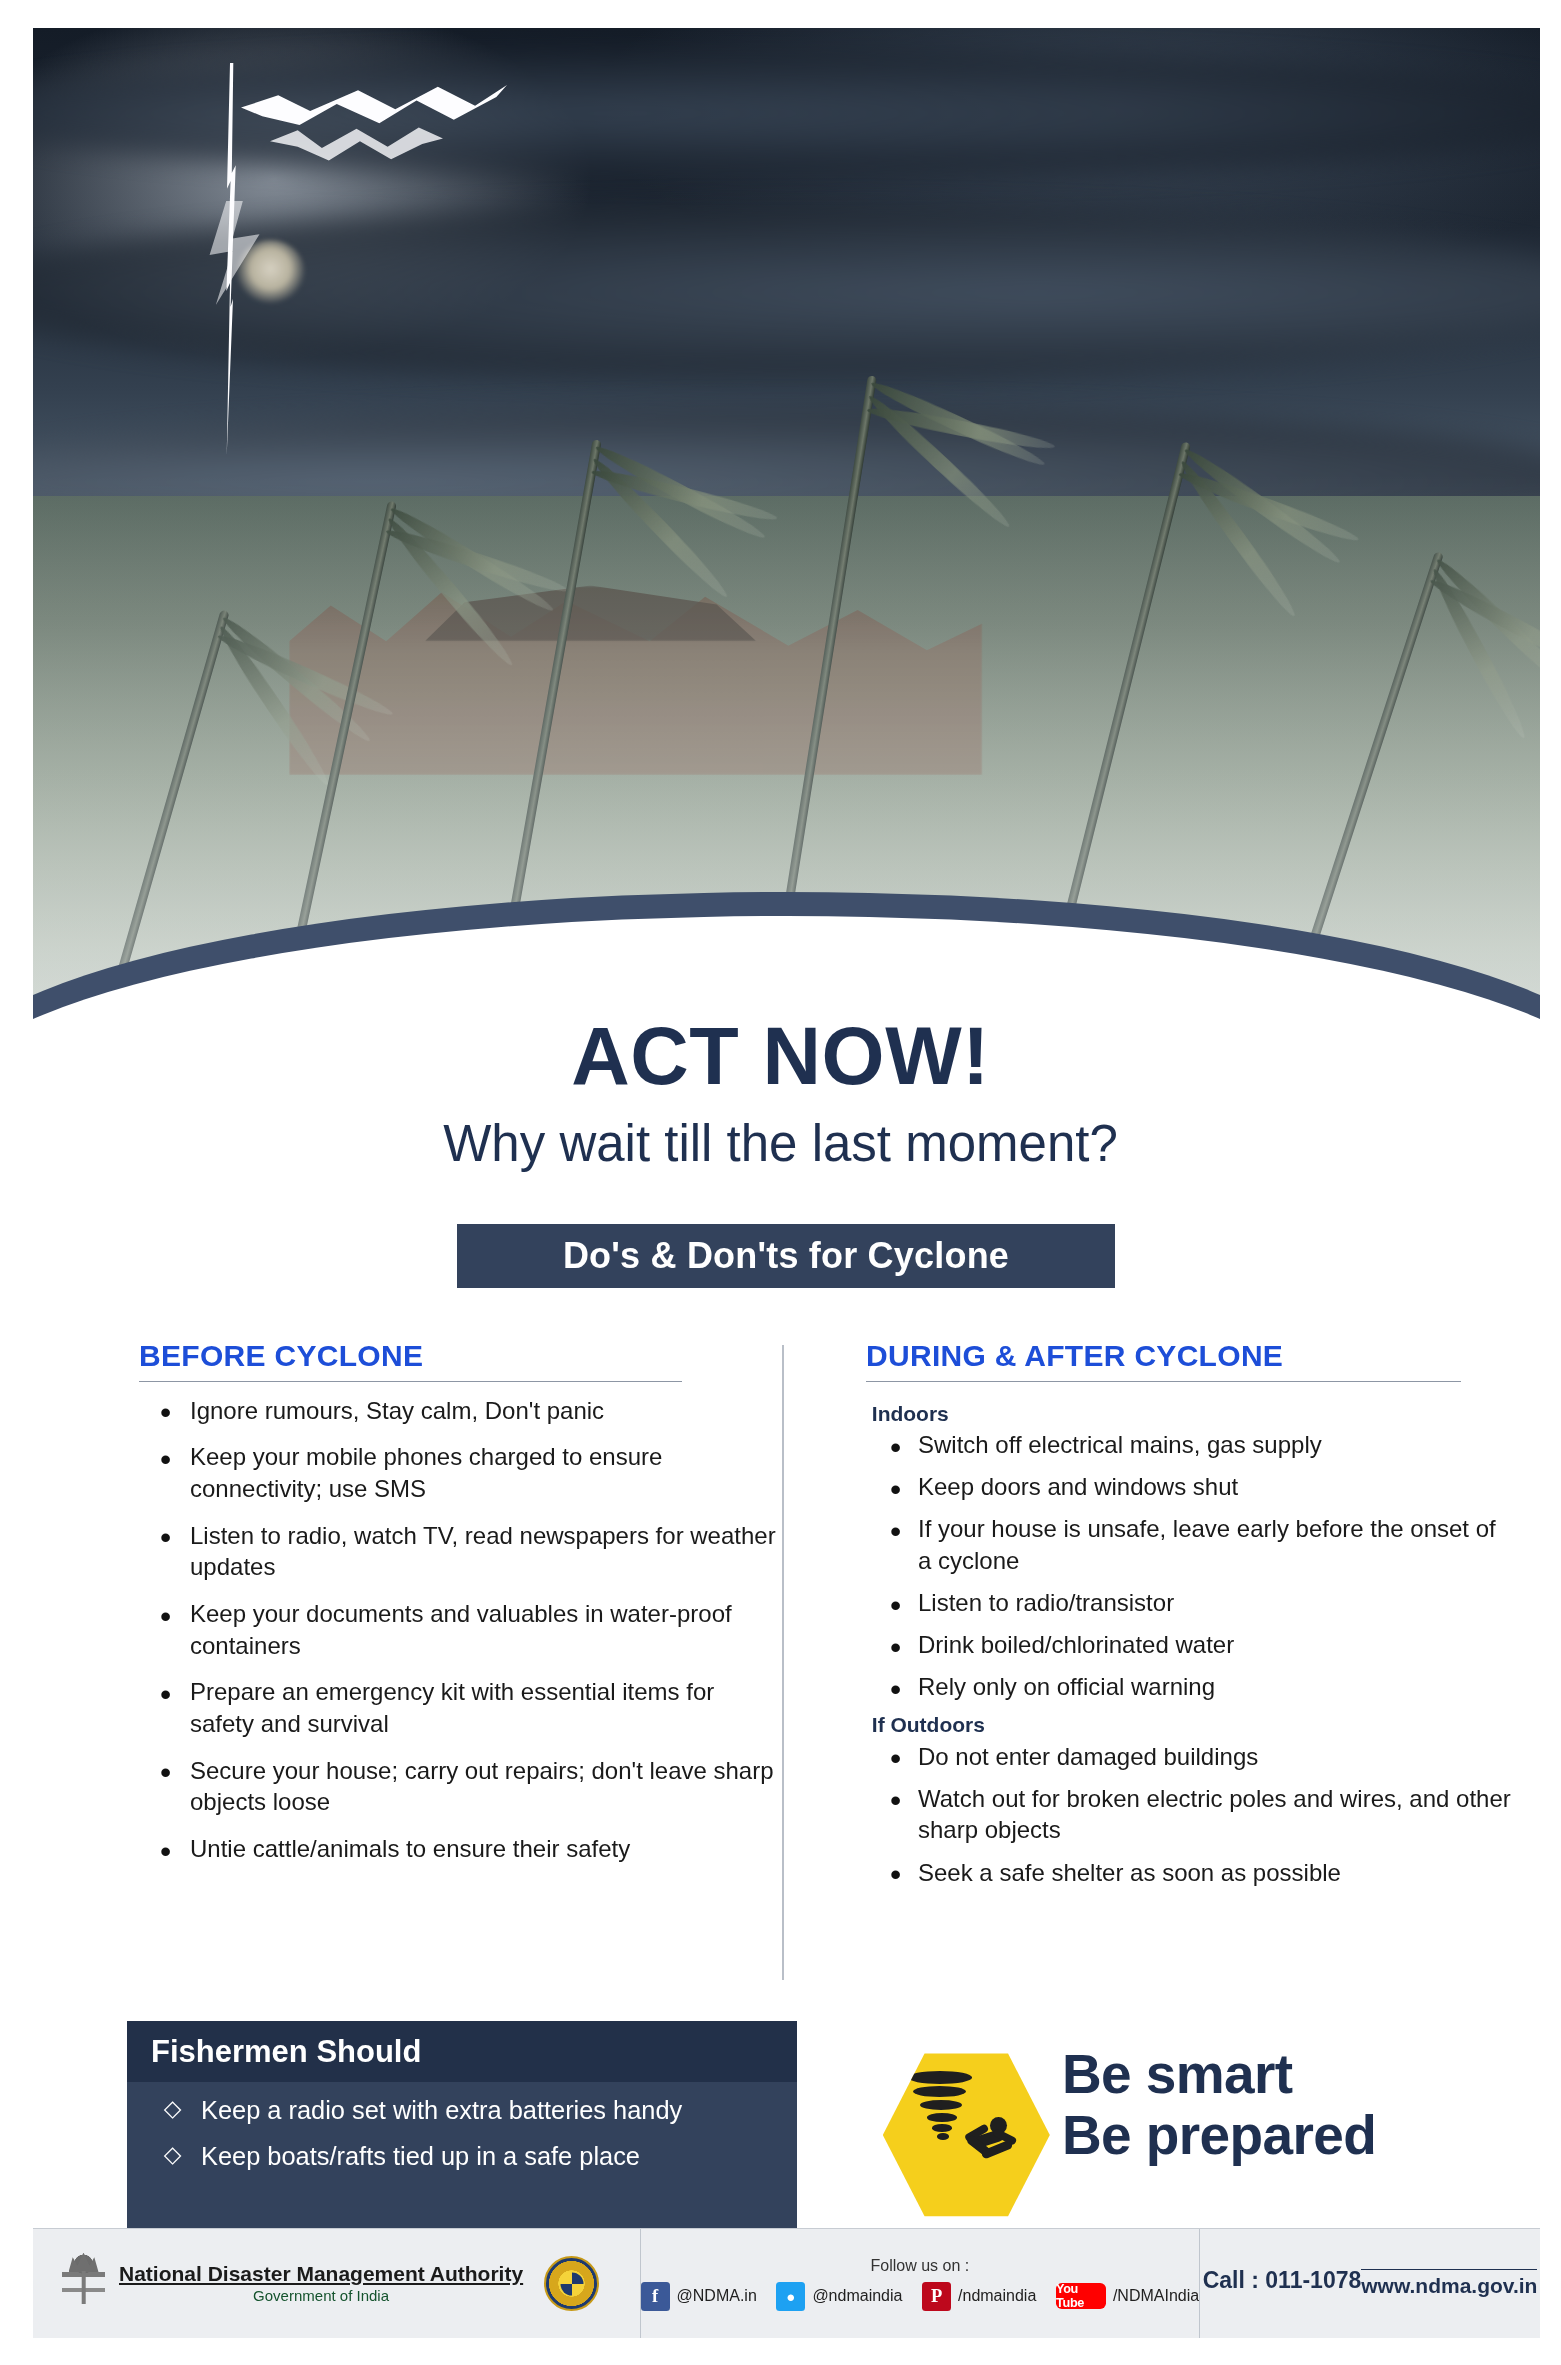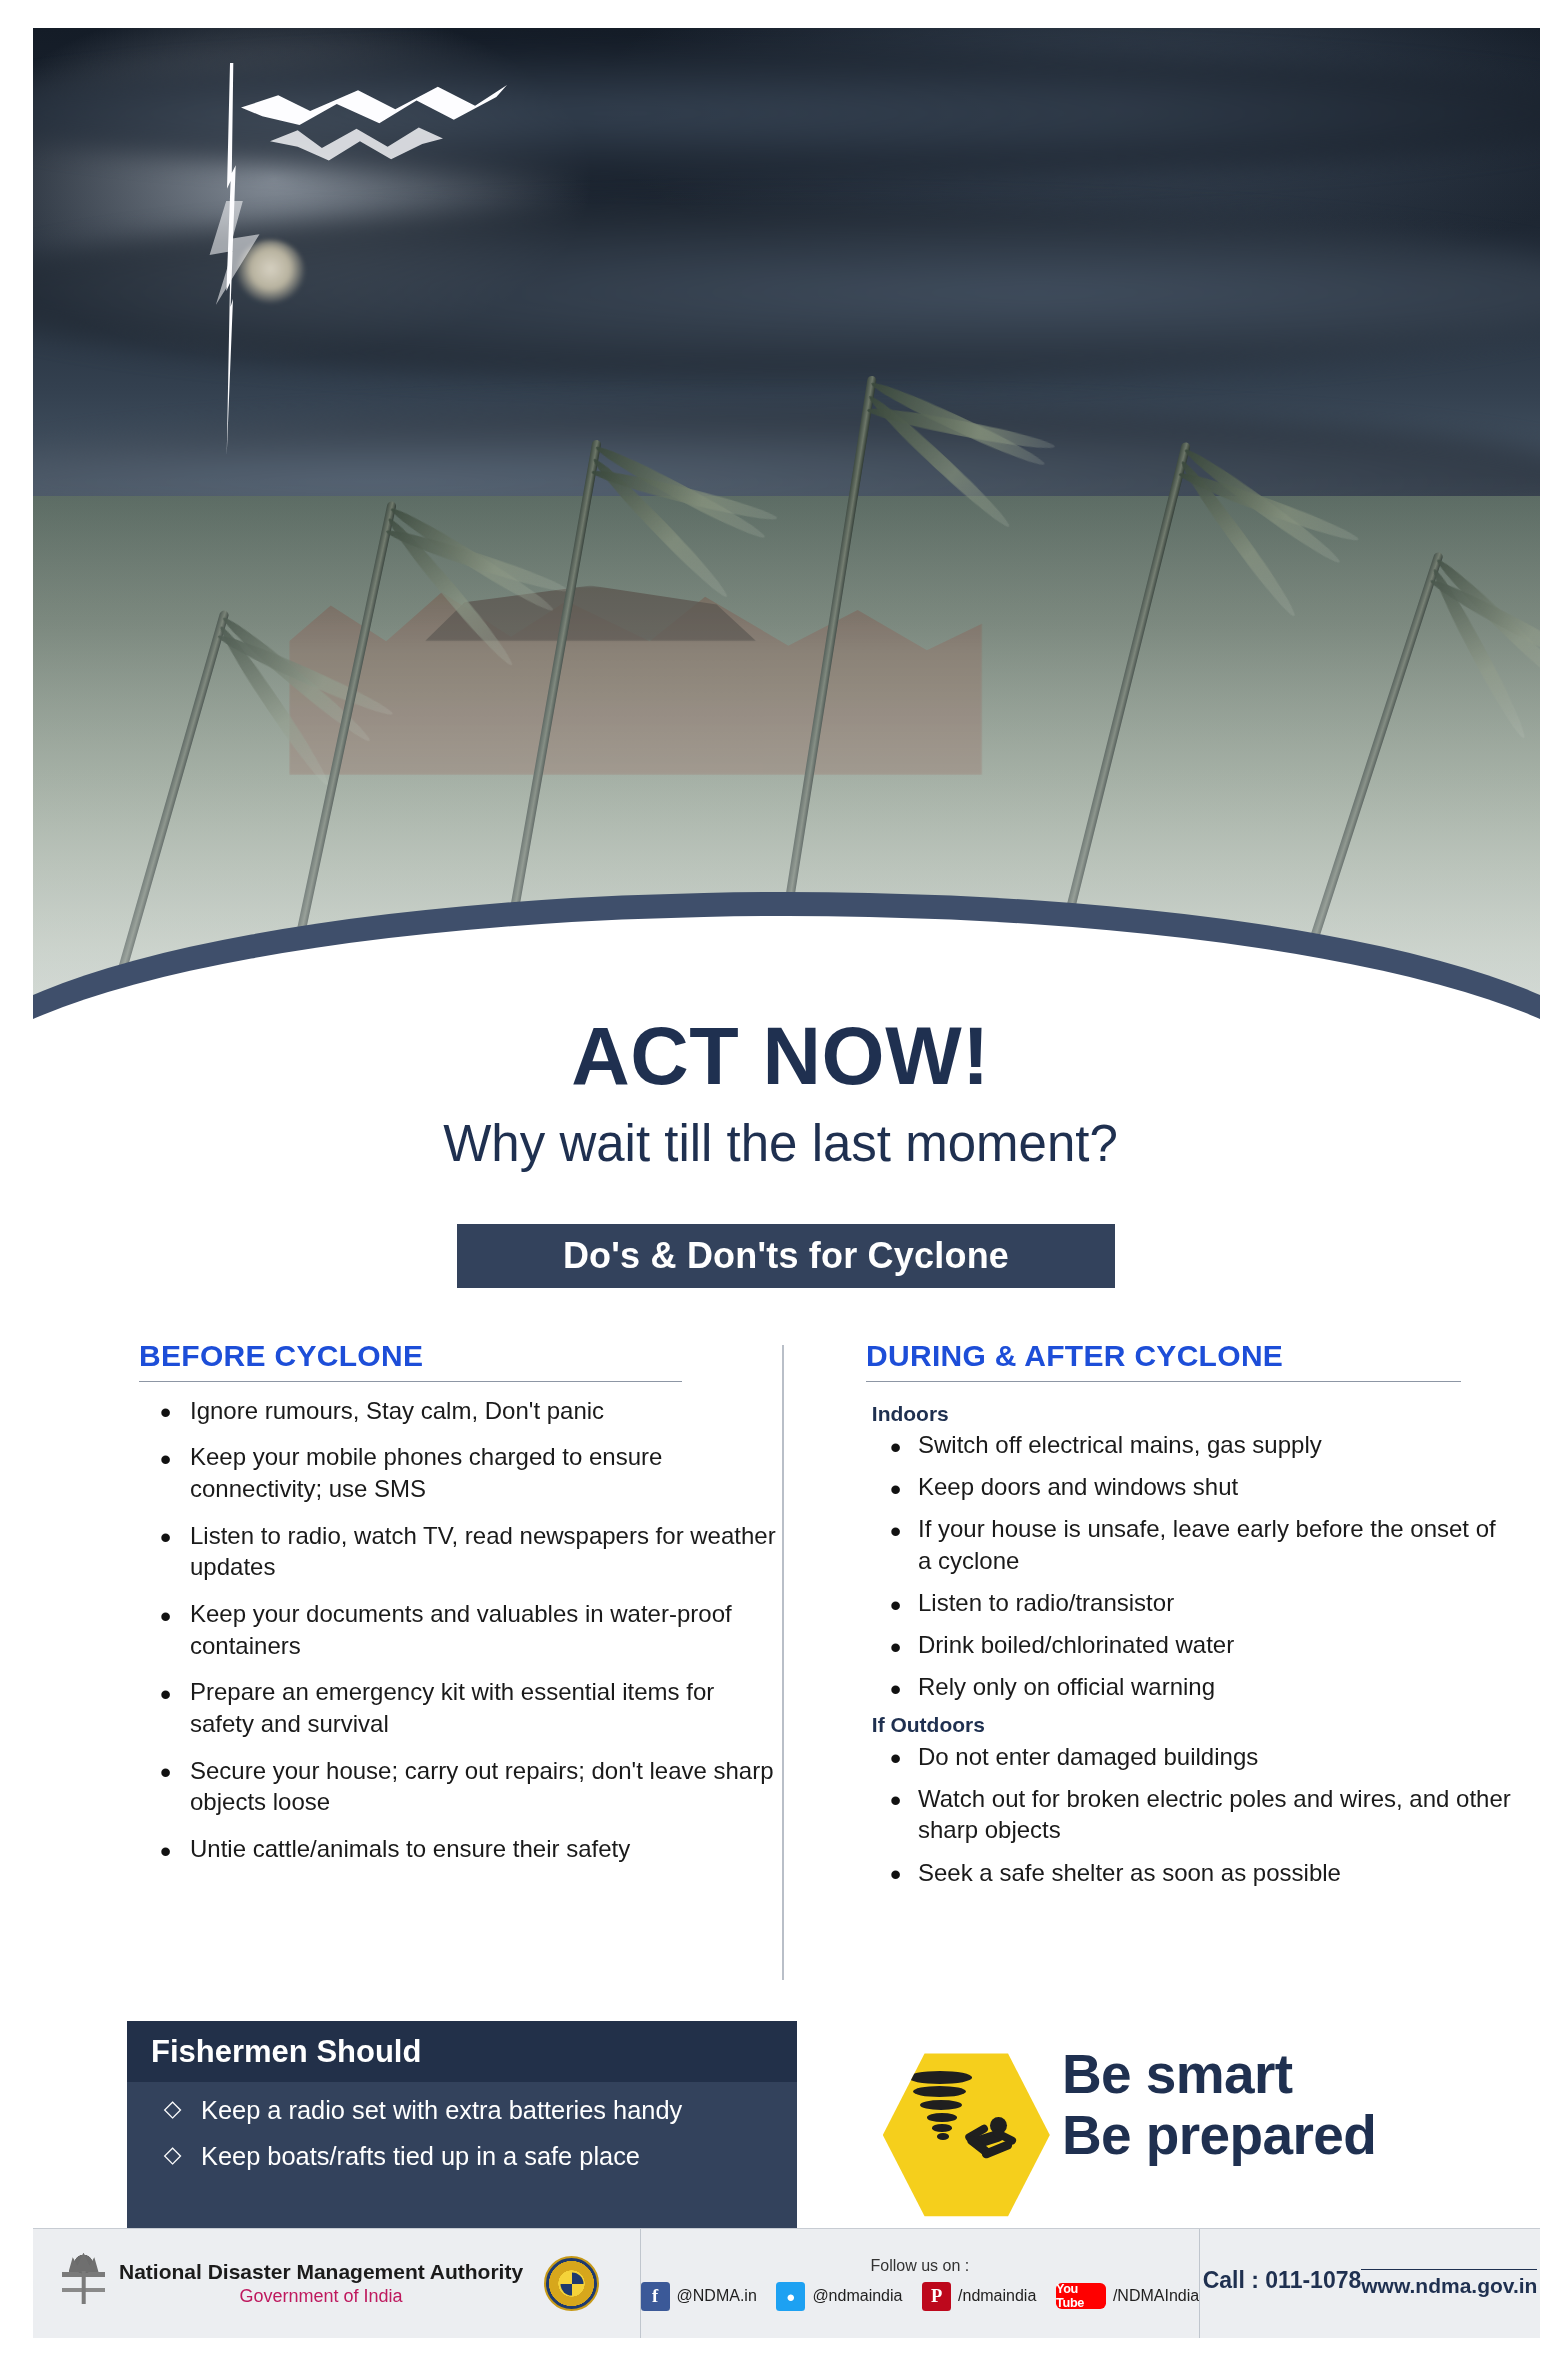--- a/index.html
+++ b/index.html
@@ -238,22 +238,22 @@
   .emblem:after {
     content:""; position:absolute; left:50%; top:22px; transform:translateX(-50%);
     width:4.6px; height:33px; background:#7a7a7a;
   }
   .emblem-cap {
     position:absolute; left:50%; top:3.5px; transform:translateX(-50%);
     width:30px; height:19.6px; background:#6f6f6f;
     clip-path: polygon(0% 100%, 14% 24%, 30% 66%, 50% 0%, 70% 66%, 86% 24%, 100% 100%);
   }
   .f-org { line-height:1.25; }
-  .f-org .n1 { font-size:21px; font-weight:bold; color:#1b1b1b; }
-  .f-org .n2 { font-size:18px; color:#be185d; text-align:center; }
+  .f-org .n1 { font-size:21px; font-weight:bold; color:#1b1b1b;text-decoration:underline; }
+  .f-org .n2 { font-size:15px; color:#14532d; text-align:center; }
   .ndma-logo {
     width:55px; height:55px; margin-left:21px; border-radius:50%;
     background: radial-gradient(circle at 50% 50%, #f5d33a 0 36%, #d7a71c 37% 62%, #1e3a6e 63% 100%);
     border:2.3px solid #c79a18;
     position:relative;
   }
   .ndma-logo:after {
     content:""; position:absolute; left:50%; top:50%; transform:translate(-50%,-50%);
     width:23px; height:23px; border-radius:50%;
     background: conic-gradient(#1e3a6e 0 25%, #f5d33a 0 50%, #1e3a6e 0 75%, #f5d33a 0 100%);

